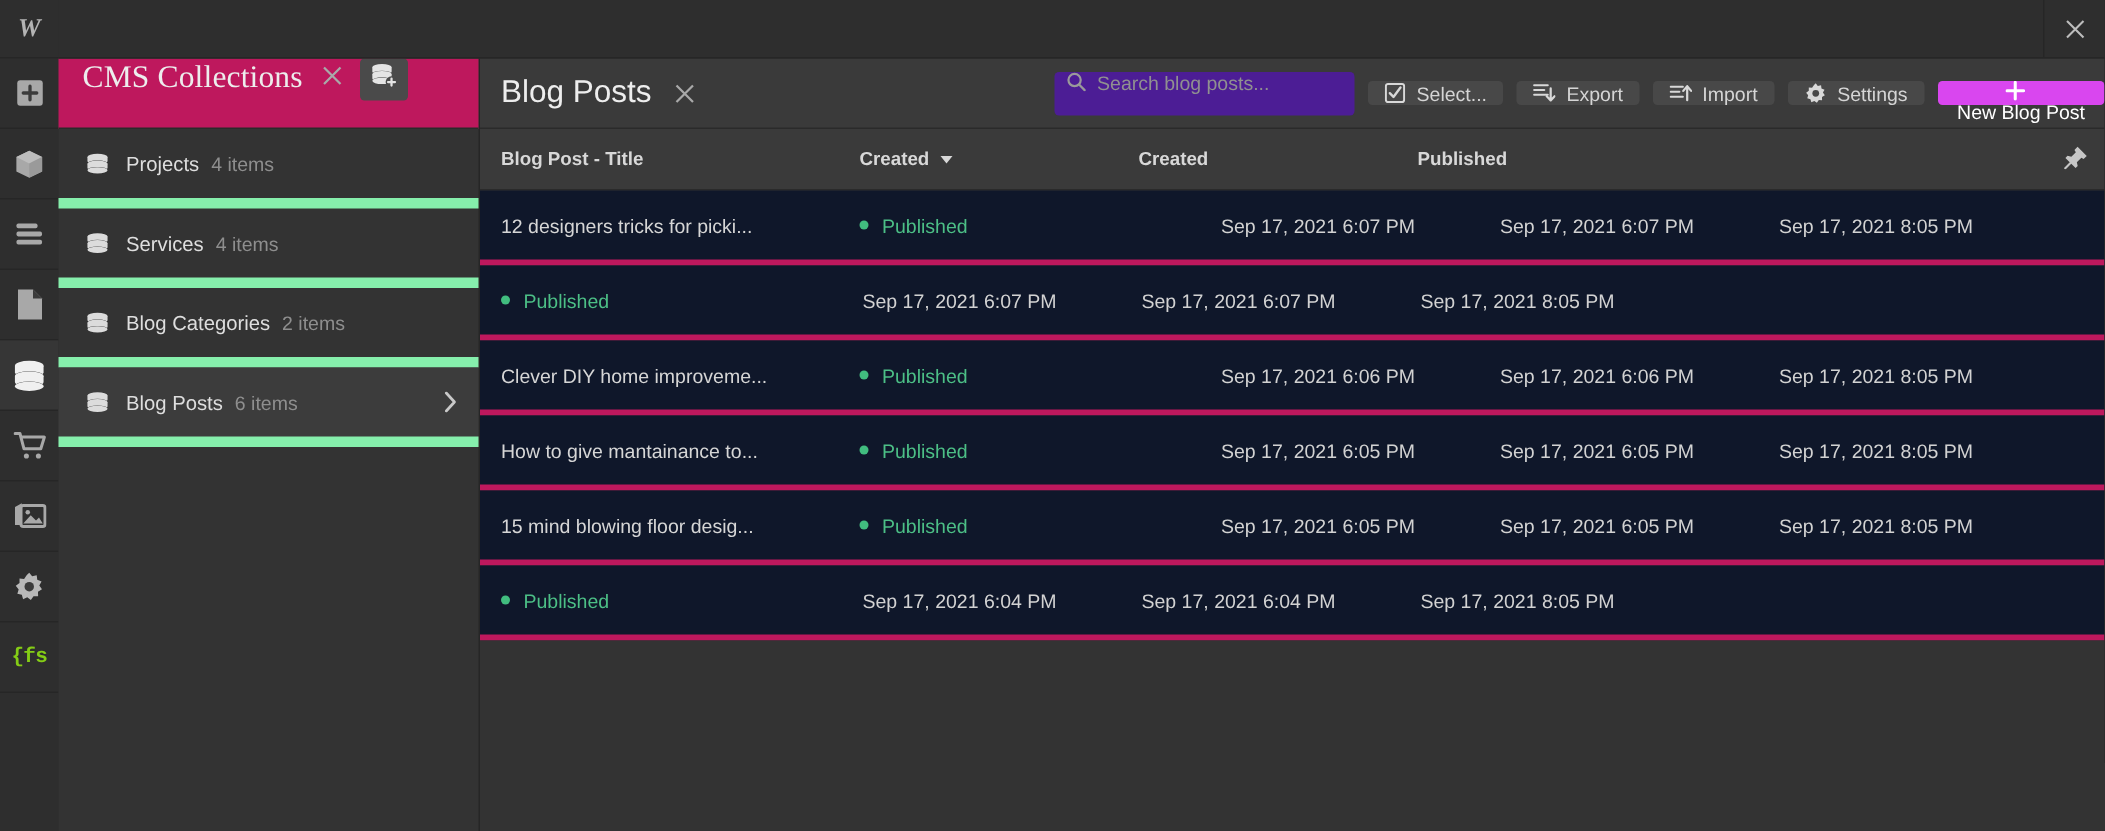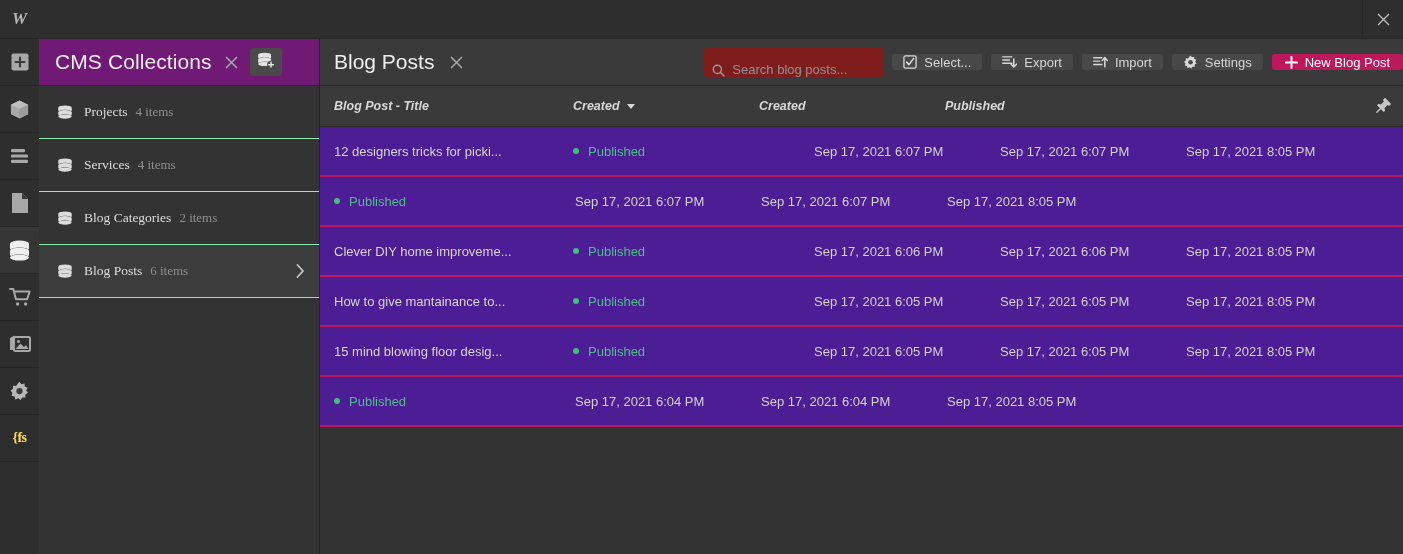--- a/index.html
+++ b/index.html
@@ -24,55 +24,56 @@
     color:#a8a8a8;
     position:relative;
   }
   .rail-item.logo { height:39px; border-bottom:1px solid #262626; background:#2e2e2e; }
   .rail-item.logo .wf { font-style:italic; font-weight:bold; font-size:17px; color:#b4b4b4; font-family:"Liberation Serif", serif; }
   .rail-item.active { background:#363636; color:#e8e8e8; }
   .rail-item.active::before{
     content:""; position:absolute; left:0; top:0; bottom:0; width:0px; background:#3d7ff0;
   }
   .rail-item svg { display:block; }
-  .rail-item .fs { font-size:14px; font-weight:bold; color:#fde047; font-family:Liberation Serif, serif; letter-spacing:-0.5px;}
+  .rail-item .fs { font-size:14px; font-weight:bold; color:#84cc16; font-family:Liberation Mono, monospace; letter-spacing:-0.5px;}
   .rail-spacer { flex:1 1 auto; background:#2e2e2e; }
 
   
   .collections {
     width:281px; flex:0 0 281px; height:554px;
     background:#333333;
     border-right:1px solid #262626;
     display:flex; flex-direction:column;
   }
   .collections-head {
-    height:47px; display:flex; align-items:center; padding:0 11px 0 16px;
-    background:#701a75; border-bottom:1px solid #2a2a2a;
+    height:47px; display:flex; padding:0 11px 0 16px;
+    background:#be185d; border-bottom:1px solid #2a2a2a;
     flex:0 0 47px;
+    font-family:Liberation Serif, serif;
   }
   .collections-title {
     font-size:21px; color:#ededed; font-weight:400; letter-spacing:0.1px;
     white-space:nowrap;
   }
   .ch-close {
     margin-left:9px; width:22px; height:22px;
     display:flex; align-items:center; justify-content:center;
     color:#a9a9a9; flex:0 0 22px;
   }
   .ch-add {
     margin-left:7px; width:32px; height:28px; border-radius:3px;
     background:#4a4a4a;
     display:flex; align-items:center; justify-content:center;
     color:#e0e0e0; flex:0 0 32px;
   }
   .coll-list { flex:1 1 auto; }
   .coll-item {
     height:53px; display:flex; align-items:center; padding:0 14px 0 18px;
-    border-bottom:1px solid #86efac;
-    color:#d6d6d6; font-size:13.5px;font-family:Liberation Serif, serif;
+    border-bottom:7px solid #86efac;
+    color:#d6d6d6; font-size:13.5px;
   }
   .coll-item.selected { background:#3c3c3c; }
   .coll-icon { width:17px; flex:0 0 17px; margin-right:10px; color:#d8d8d8; display:flex; align-items:center;}
   .coll-name { color:#dedede; font-size:13.5px; white-space:nowrap;}
   .coll-count { color:#8e8e8e; font-size:13px; margin-left:8px; white-space:nowrap;}
   .coll-chevron { margin-left:auto; color:#c9c9c9; display:flex; align-items:center;}
 
   
   .main { flex:1 1 auto; height:554px; background:#333333; display:flex; flex-direction:column; min-width:0;}
   .main-head {
@@ -80,55 +81,55 @@
     background:#3a3a3a; border-bottom:1px solid #2a2a2a;
     display:flex; align-items:center; padding:0 0 0 14px;
   }
   .main-title { font-size:21px; color:#ededed; white-space:nowrap;}
   .mh-close {
     margin-left:11px; width:22px; height:22px; display:flex; align-items:center; justify-content:center;
     color:#a9a9a9;
   }
   .toolbar { margin-left:auto; display:flex; align-items:center; padding-right:0px;}
   .search-box {
-    width:179px; height:29px; background:#7f1d1d; border-radius:3px;
-    display:flex; align-items:flex-end; padding:0 8px; margin-right:9px;
+    width:200px; height:29px; background:#4c1d95; border-radius:3px;
+    display:flex; align-items:flex-start; padding:0 8px; margin-right:9px;
     color:#8c8c8c;
   }
   .search-box .sicon { margin-right:7px; display:flex; color:#9a9a9a;}
   .search-ph { font-size:13px; color:#909090; white-space:nowrap;}
   .tb-btn {
     height:16px; border-radius:3px; background:#484848;
     display:flex; align-items:center; padding:0 11px; margin-right:9px;
     color:#d5d5d5; font-size:13px; white-space:nowrap;
   }
   .tb-btn .bicon { margin-right:7px; display:flex; align-items:center; color:#d8d8d8;}
-  .tb-btn.primary { background:#be185d; color:#ffffff; padding:0 13px; margin-right:0px;}
+  .tb-btn.primary { background:#d946ef; color:#ffffff; padding:0 13px; margin-right:0px;flex-direction:column;}
   .tb-btn.primary .bicon { color:#ffffff; }
 
   
   .table { flex:1 1 auto; display:flex; flex-direction:column; min-height:0; background:#333333;}
   .thead {
     height:41px; flex:0 0 41px; display:flex; align-items:center;
     background:#3a3a3a; border-bottom:1px solid #2a2a2a;
-    font-size:12.5px; font-weight:bold; color:#d8d8d8;font-style:italic;
+    font-size:12.5px; font-weight:bold; color:#d8d8d8;
   }
   .th { padding:0 14px; display:flex; align-items:center; white-space:nowrap; overflow:hidden;}
   .th.c-title  { width:239px; flex:0 0 239px; }
   .th.c-status { width:241px; flex:0 0 241px; }
   .th.c-created{ width:186px; flex:0 0 186px; }
   .th.c-mod    { width:186px; flex:0 0 186px; }
   .th.c-pub    { flex:1 1 auto; }
   .th.c-pin    { width:38px; flex:0 0 38px; padding:0; justify-content:center; color:#c6c6c6;}
   .sort-caret { margin-left:7px; width:0;height:0;border-left:4.5px solid transparent;border-right:4.5px solid transparent;border-top:5px solid #d8d8d8;}
 
   .trow {
     height:50px; flex:0 0 50px; display:flex; align-items:center;
-    border-bottom:2px solid #be185d; font-size:13px; color:#d2d2d2;
-    background:#4c1d95;
+    border-bottom:4px solid #be185d; font-size:13px; color:#d2d2d2;
+    background:#0f172a;
     text-align:right;
   }
   .td { padding:0 14px; display:flex; align-items:center; white-space:nowrap; overflow:hidden;}
   .td.c-title  { width:239px; flex:0 0 239px; color:#d6d6d6;}
   .td.c-status { width:241px; flex:0 0 241px; }
   .td.c-created{ width:186px; flex:0 0 186px; }
   .td.c-mod    { width:186px; flex:0 0 186px; }
   .td.c-pub    { flex:1 1 auto; }
   .status-wrap { display:flex; align-items:center; }
   .status-dot { width:6px;height:6px;border-radius:50%; background:#41bd7f; margin-right:9px; flex:0 0 6px;}

